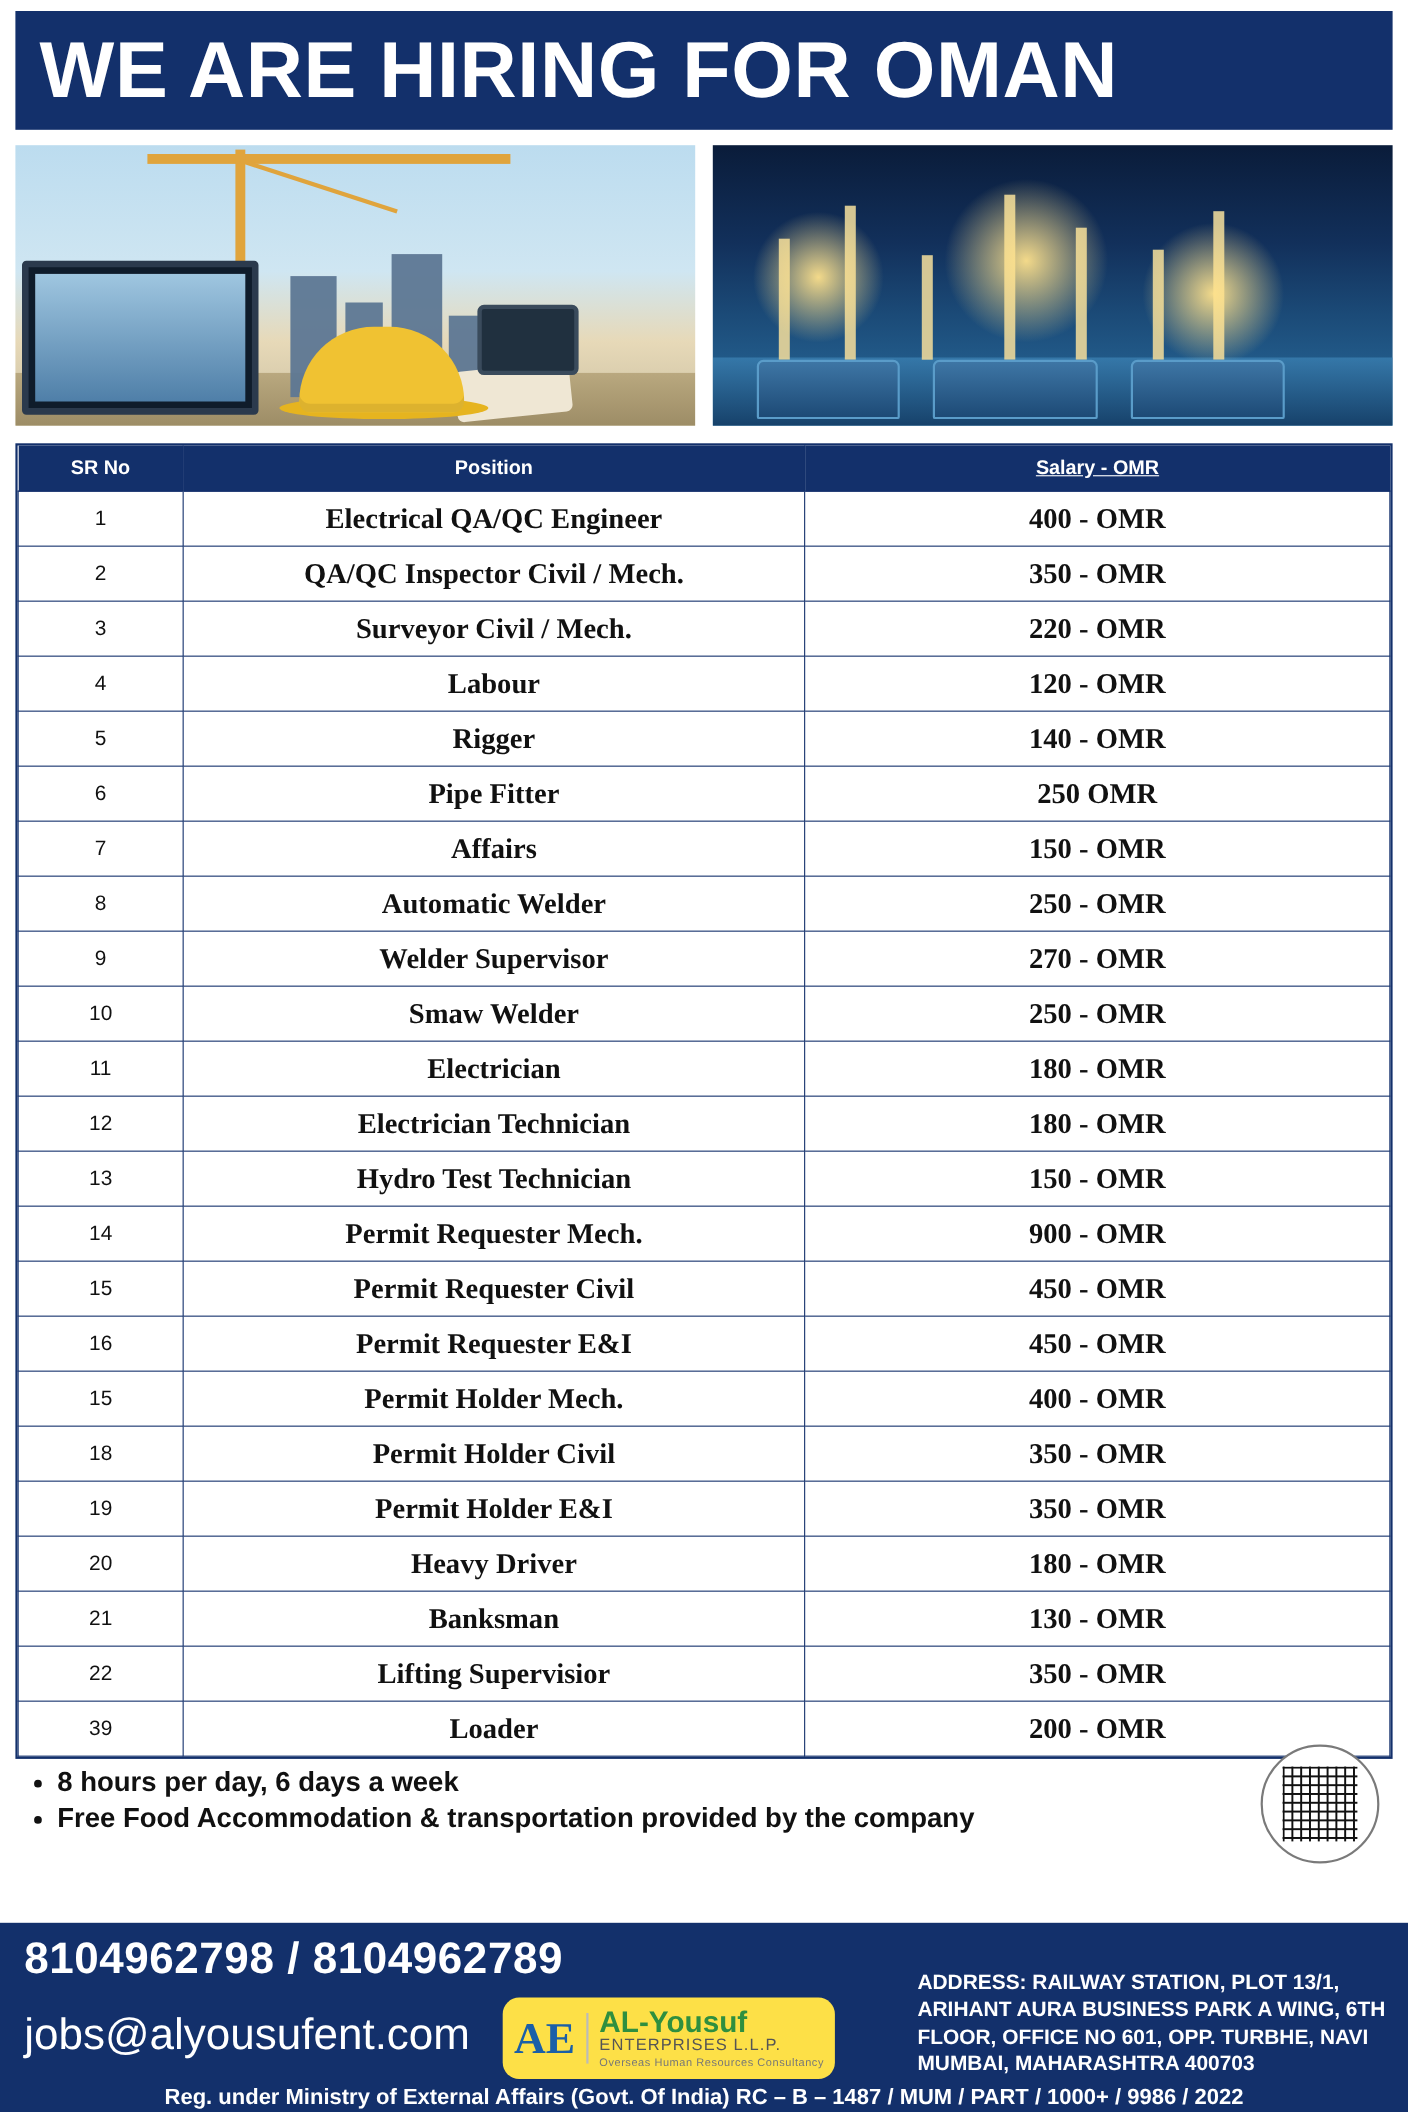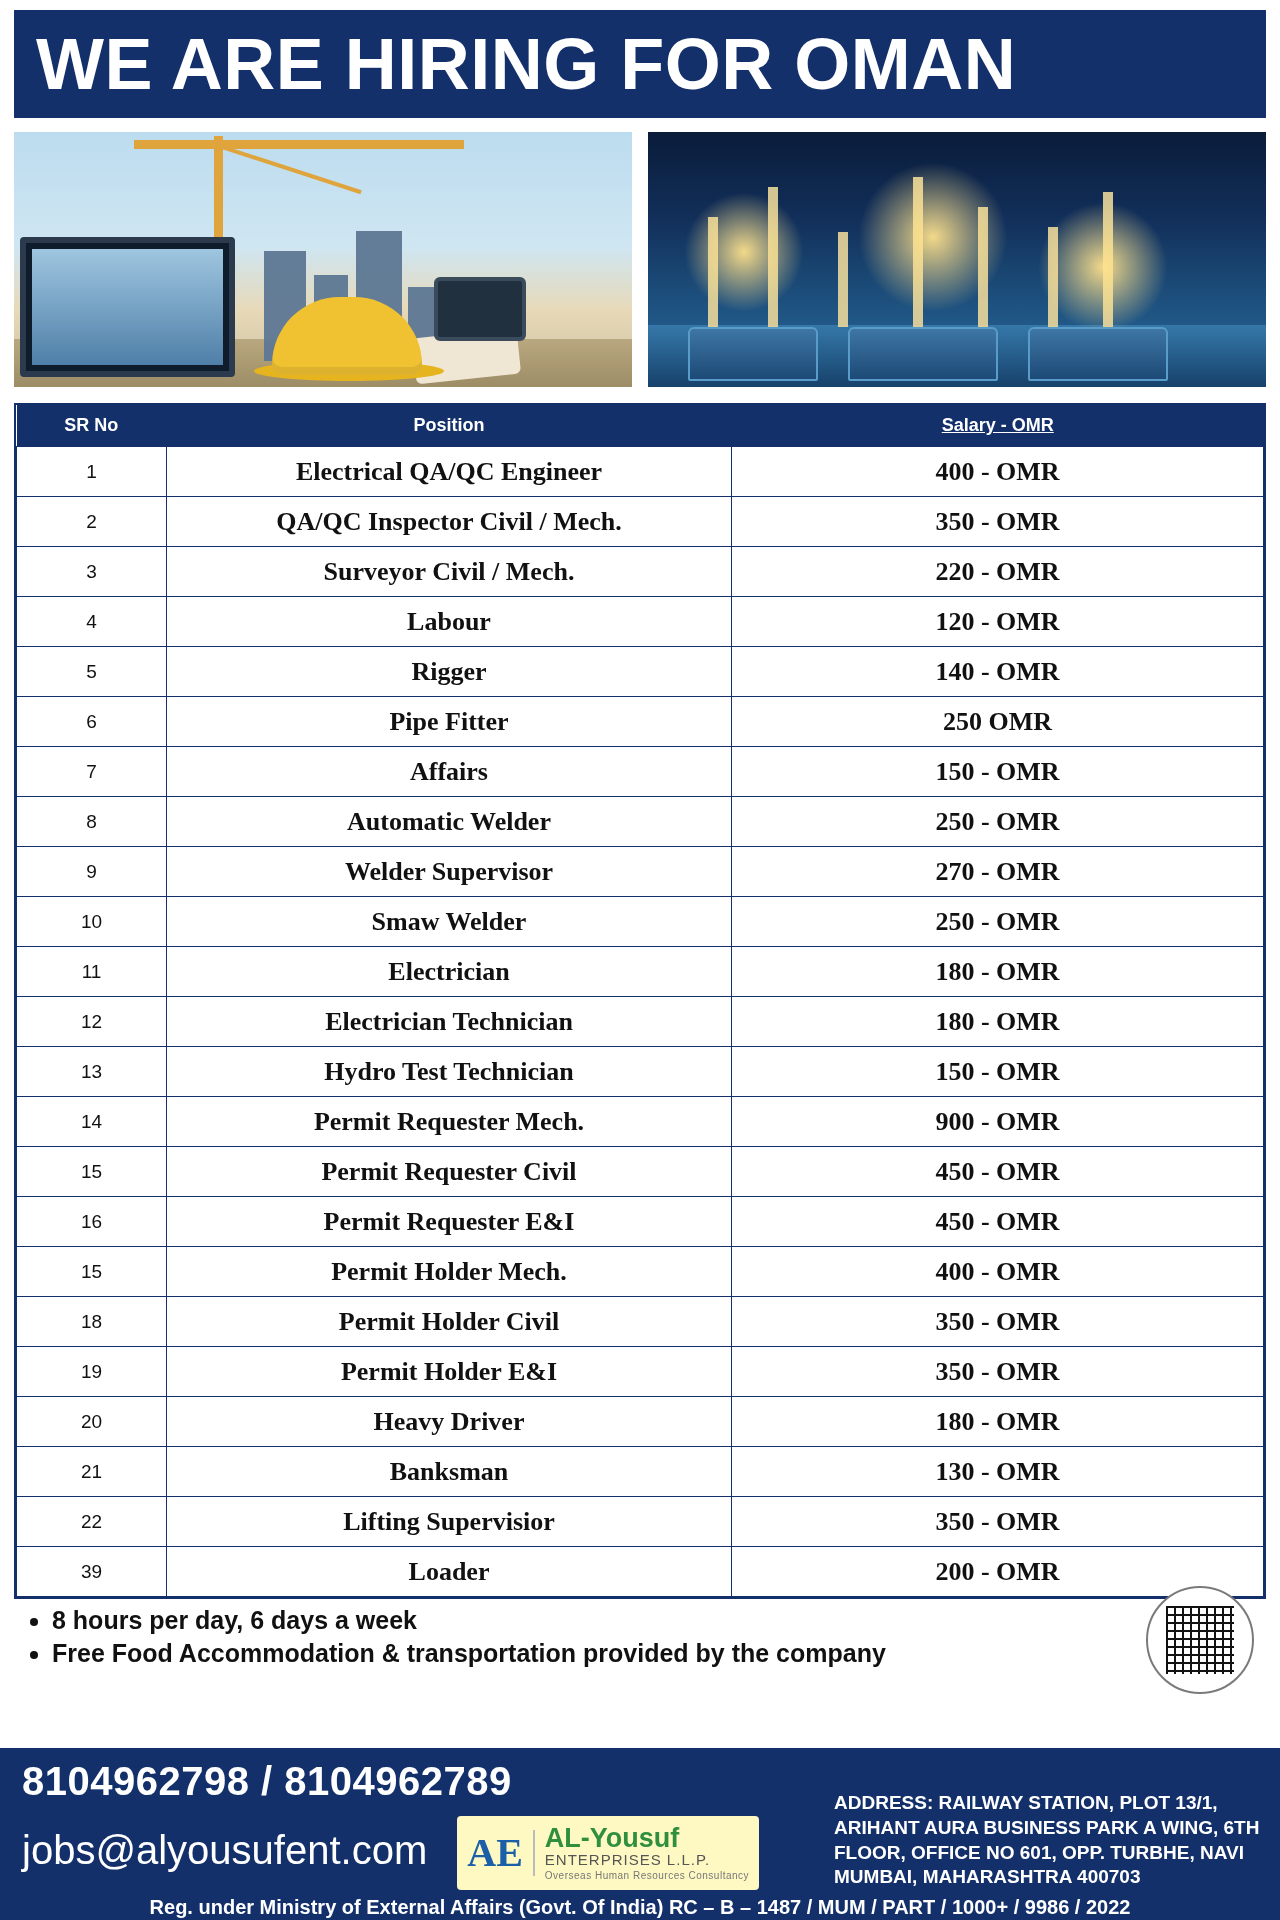--- a/index.html
+++ b/index.html
@@ -210,22 +210,22 @@
     font-weight: bold;
     letter-spacing: 0.5px;
     line-height: 1.05;
   }
   .email {
     font-size: 40px;
     font-weight: normal;
     margin-top: 8px;
   }
   .logo-box {
-    background: #fef9c3;
-    border-radius: 4px;
+    background: #fde047;
+    border-radius: 15px;
     padding: 6px 10px;
     display: flex;
     align-items: center;
     gap: 10px;
     margin-left: 30px;
     margin-top: 14px;
     height: 74px;
   }
   .logo-mark {
     color: #1a5fa8;

